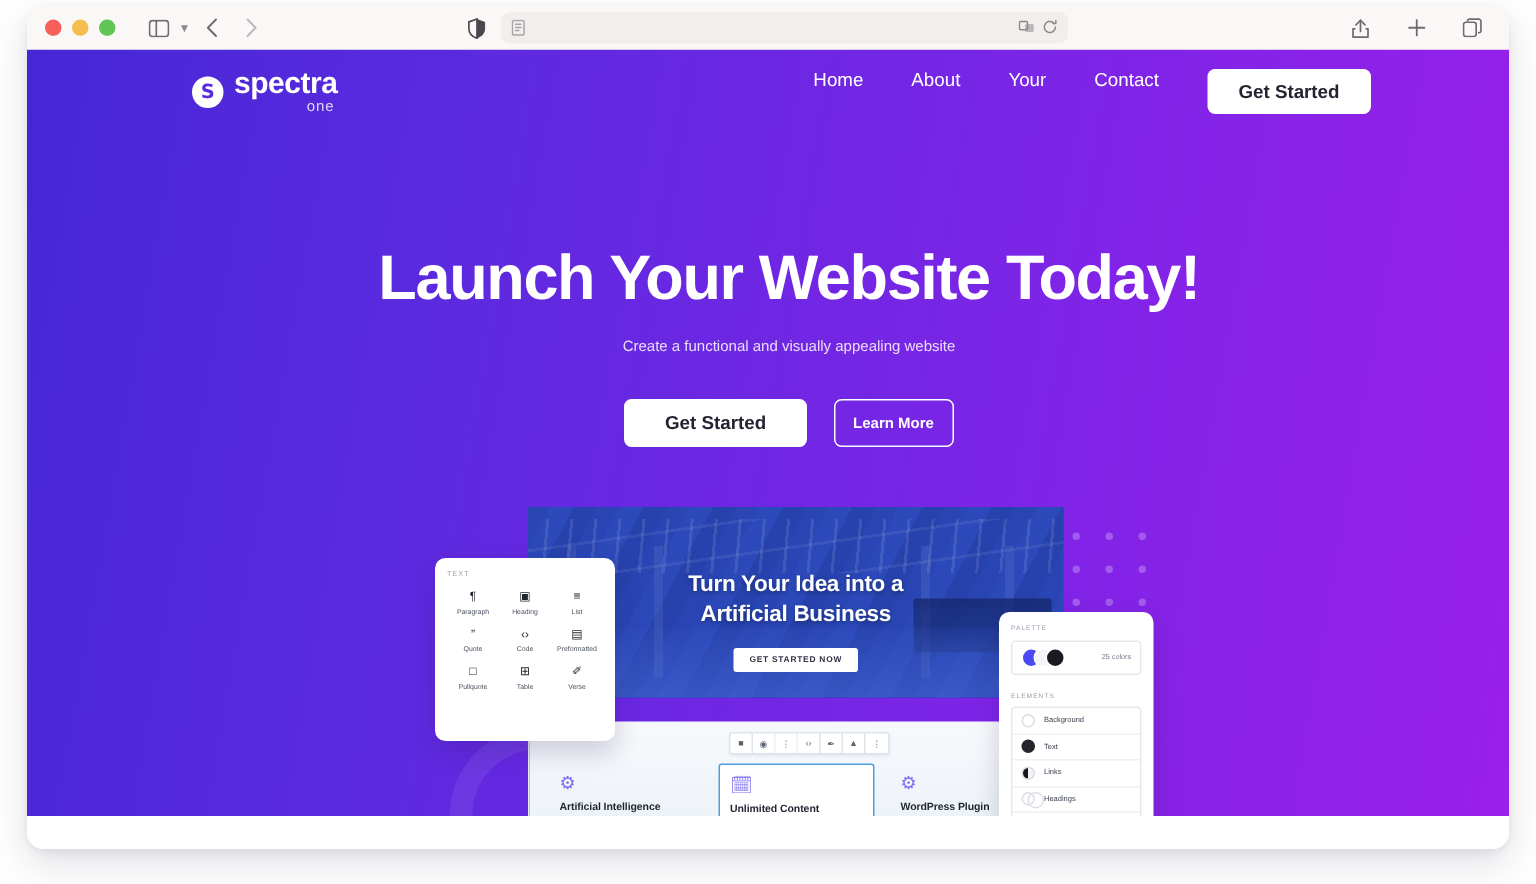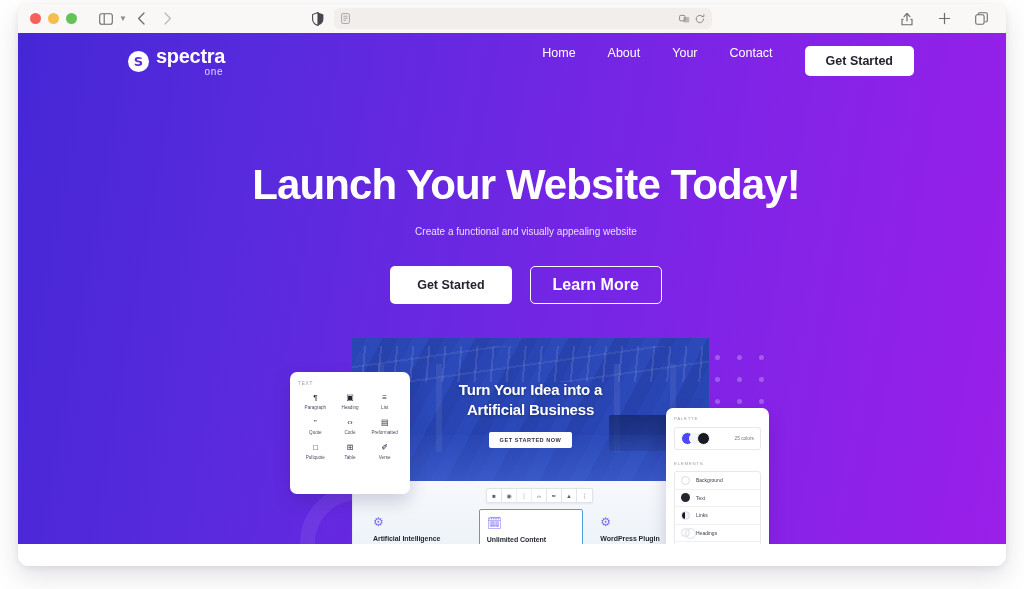--- a/index.html
+++ b/index.html
@@ -141,43 +141,43 @@
     display: flex; justify-content: center; gap: 18px; margin-top: 29px;
   }
   .btn-solid {
     background: #ffffff; color: #262232;
     font-size: 12.5px; font-weight: 600;
     padding: 9px 27px; border-radius: 5px; border: none; cursor: pointer;
     font-family: "Liberation Sans", sans-serif;
   }
   .btn-outline {
     background: transparent; color: #ffffff;
-    font-size: 16px; font-weight: 600;
-    padding: 9px 22px; border-radius: 5px;
+    font-size: 10px; font-weight: 600;
+    padding: 9px 12px; border-radius: 5px;
     border: 1.4px solid #ffffff; cursor: pointer;
     font-family: "Liberation Sans", sans-serif;
   }
 
   
   .dot-grid {
     position: absolute; left: 697px; top: 322px;
     display: grid; grid-template-columns: repeat(3, 22px);
     grid-auto-rows: 22px;
   }
   .dot-grid i { width: 5px; height: 5px; border-radius: 50%; background: rgba(255,255,255,0.26); }
   .ring {
     position: absolute; left: 282px; top: 452px;
     width: 116px; height: 116px; border-radius: 50%;
     border: 15px solid rgba(255,255,255,0.07);
   }
 
   
   .mock { position: absolute; left: 334px; top: 305px; width: 357px; bottom: 0; }
   .mock-banner {
-    position: absolute; left: 0; top: 0; width: 357px; height: 143px;
+    position: absolute; left: 0; top: 0; width: 357px; height: 127px;
     background:
       linear-gradient(180deg, rgba(36,62,170,0.55), rgba(36,62,170,0.62)),
       repeating-linear-gradient(118deg, #2f4fc0 0 13px, #3558cc 13px 27px, #2a47b0 27px 41px),
       linear-gradient(160deg, #3257c8, #2a46ac);
     overflow: hidden;
   }
   .mock-banner::before {
     content: ""; position: absolute; left: -20px; top: 8px; right: -20px; height: 36px;
     background:
       repeating-linear-gradient(95deg, rgba(255,255,255,0.10) 0 2px, transparent 2px 16px),

